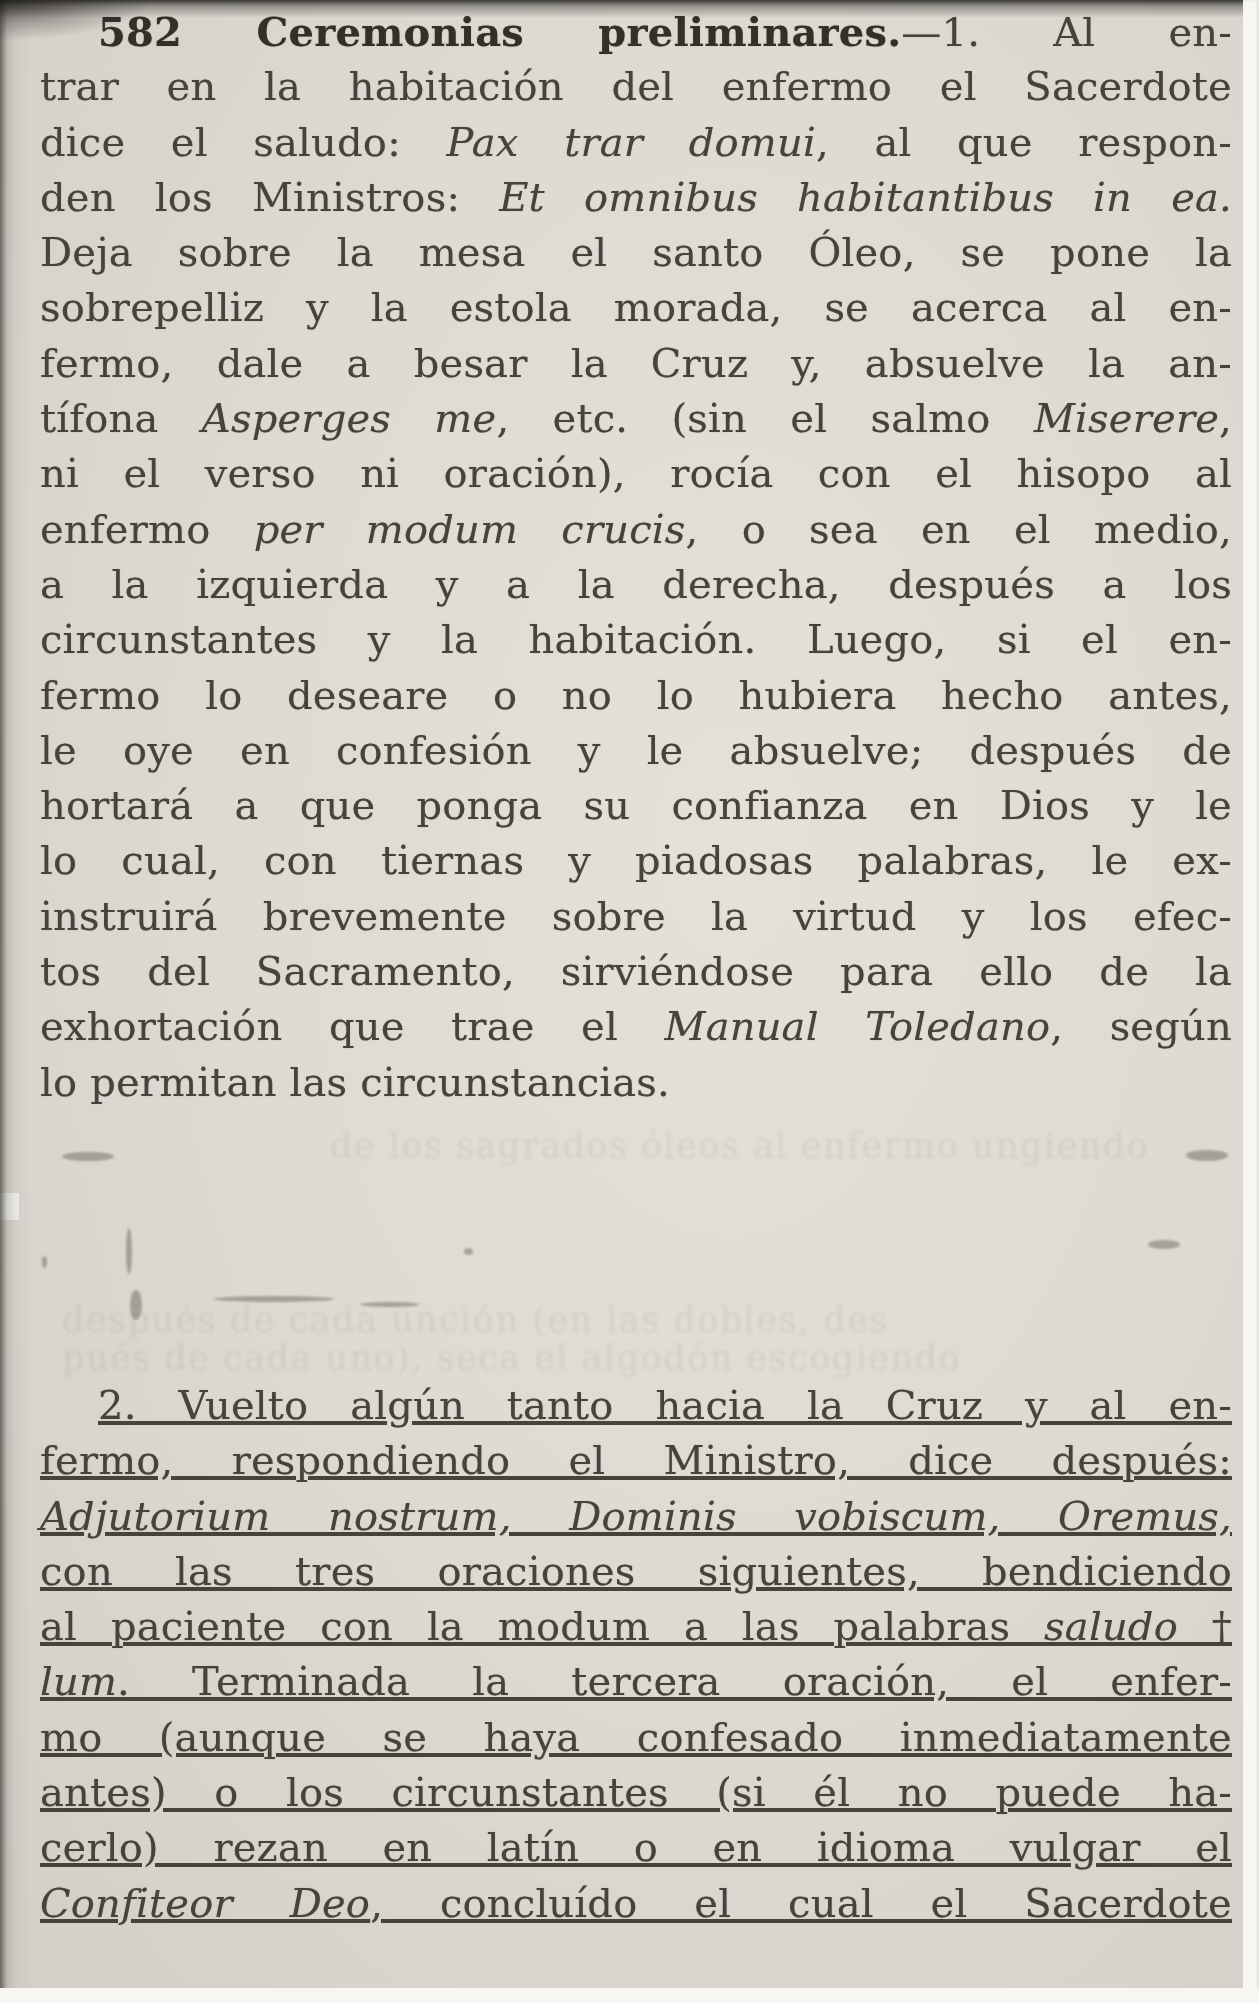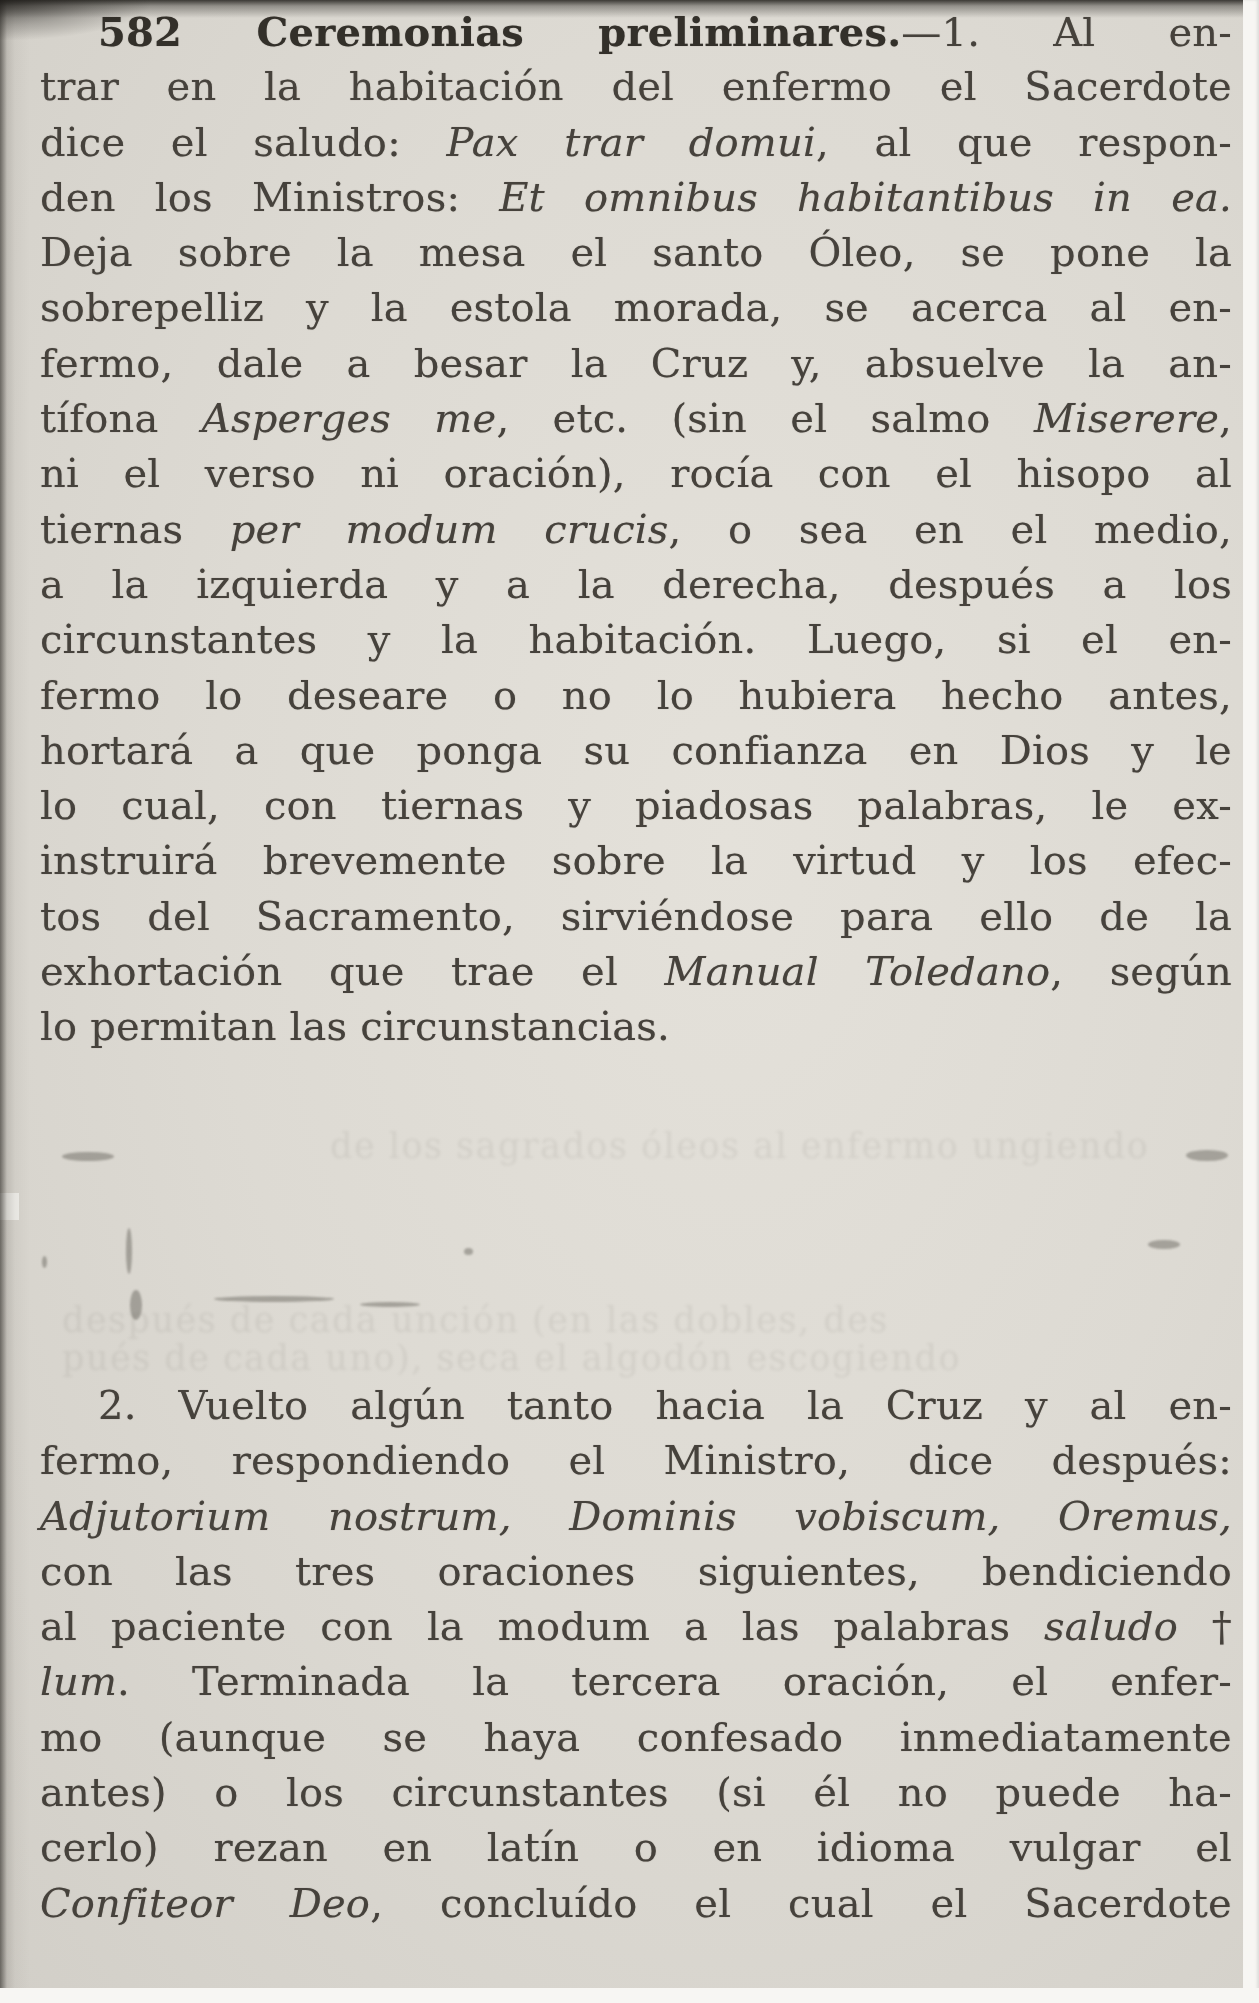--- a/index.html
+++ b/index.html
@@ -101,32 +101,33 @@
   <div class="para" id="paragraph-1" style="top: 4px;">
       <div class="line ind"><span class="seg-b">582 Ceremonias preliminares.</span><span class="seg-r">—1. Al en-</span></div>
       <div class="line"><span class="seg-r">trar en la habitación del enfermo el Sacerdote</span></div>
       <div class="line"><span class="seg-r">dice el saludo: </span><span class="seg-i">Pax trar domui</span><span class="seg-r">, al que respon-</span></div>
       <div class="line"><span class="seg-r">den los Ministros: </span><span class="seg-i">Et omnibus habitantibus in ea.</span></div>
       <div class="line"><span class="seg-r">Deja sobre la mesa el santo Óleo, se pone la</span></div>
       <div class="line"><span class="seg-r">sobrepelliz y la estola morada, se acerca al en-</span></div>
       <div class="line"><span class="seg-r">fermo, dale a besar la Cruz y, absuelve la an-</span></div>
       <div class="line"><span class="seg-r">tífona </span><span class="seg-i">Asperges me</span><span class="seg-r">, etc. (sin el salmo </span><span class="seg-i">Miserere</span><span class="seg-r">,</span></div>
       <div class="line"><span class="seg-r">ni el verso ni oración), rocía con el hisopo al</span></div>
-      <div class="line"><span class="seg-r">tiernas </span><span class="seg-i">per modum crucis</span><span class="seg-r">, o sea en el medio,</span></div>
+      <div class="line"><span class="seg-r">enfermo </span><span class="seg-i">per modum crucis</span><span class="seg-r">, o sea en el medio,</span></div>
       <div class="line"><span class="seg-r">a la izquierda y a la derecha, después a los</span></div>
       <div class="line"><span class="seg-r">circunstantes y la habitación. Luego, si el en-</span></div>
       <div class="line"><span class="seg-r">fermo lo deseare o no lo hubiera hecho antes,</span></div>
+      <div class="line"><span class="seg-r">le oye en confesión y le absuelve; después de</span></div>
       <div class="line"><span class="seg-r">hortará a que ponga su confianza en Dios y le</span></div>
       <div class="line"><span class="seg-r">lo cual, con tiernas y piadosas palabras, le ex-</span></div>
       <div class="line"><span class="seg-r">instruirá brevemente sobre la virtud y los efec-</span></div>
       <div class="line"><span class="seg-r">tos del Sacramento, sirviéndose para ello de la</span></div>
       <div class="line"><span class="seg-r">exhortación que trae el </span><span class="seg-i">Manual Toledano</span><span class="seg-r">, según</span></div>
       <div class="line noj"><span class="seg-r">lo permitan las circunstancias.</span></div>
     </div>
-  <div class="para" id="paragraph-2" style="top: 1378px;">
+  <div class="para" id="paragraph-2" style="top: 1378px; text-decoration: underline;">
       <div class="line ind"><span class="seg-r">2. Vuelto algún tanto hacia la Cruz y al en-</span></div>
       <div class="line"><span class="seg-r">fermo, respondiendo el Ministro, dice después:</span></div>
       <div class="line"><span class="seg-i">Adjutorium nostrum, Dominis vobiscum, Oremus,</span></div>
       <div class="line"><span class="seg-r">con las tres oraciones siguientes, bendiciendo</span></div>
       <div class="line"><span class="seg-r">al paciente con la modum a las palabras </span><span class="seg-i">saludo</span><span class="seg-r"> †</span></div>
       <div class="line"><span class="seg-i">lum</span><span class="seg-r">. Terminada la tercera oración, el enfer-</span></div>
       <div class="line"><span class="seg-r">mo (aunque se haya confesado inmediatamente</span></div>
       <div class="line"><span class="seg-r">antes) o los circunstantes (si él no puede ha-</span></div>
       <div class="line"><span class="seg-r">cerlo) rezan en latín o en idioma vulgar el</span></div>
       <div class="line"><span class="seg-i">Confiteor Deo</span><span class="seg-r">, concluído el cual el Sacerdote</span></div>

